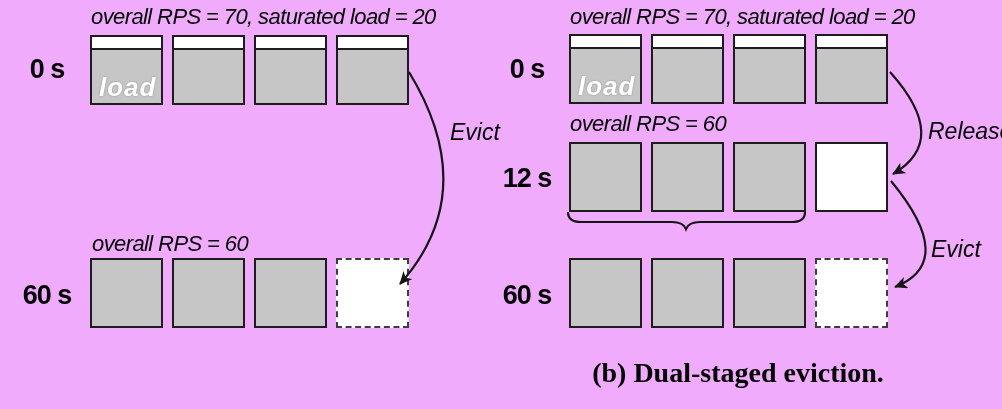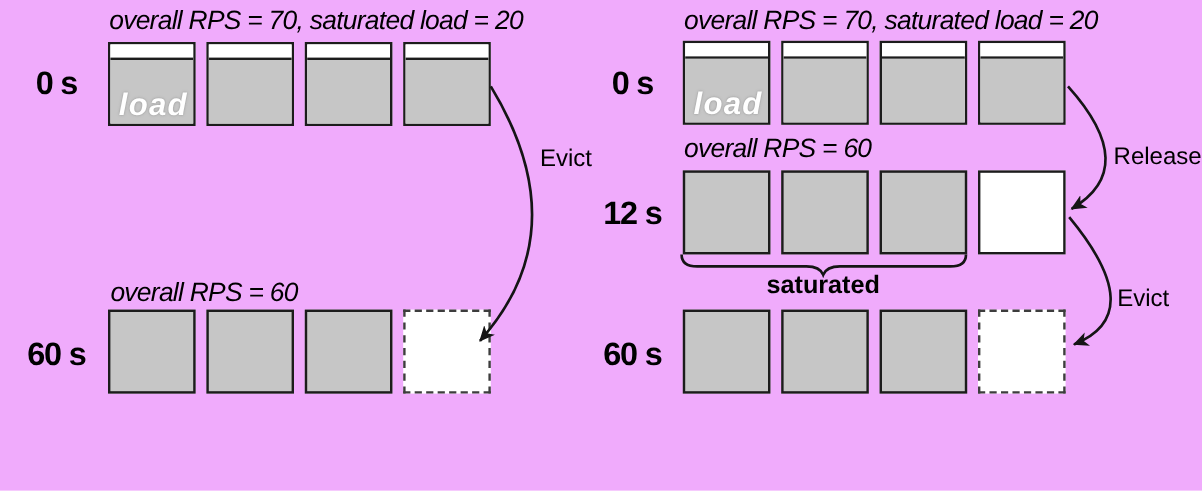--- a/index.html
+++ b/index.html
@@ -12,21 +12,21 @@
   .time{position:absolute;font-size:27px;font-weight:700;letter-spacing:-1px;text-align:center;line-height:28px;white-space:nowrap;}
   .box{position:absolute;width:73px;height:70px;box-sizing:border-box;
        border:2px solid var(--border);background:var(--fill);}
   .box.capped{background:#fff;display:flex;flex-direction:column;}
   .box .cap{height:11px;background:#fff;border-bottom:2px solid var(--border);}
   .box .gray-part{flex:1;background:var(--fill);position:relative;}
   .box.white{background:#fff;}
   .box.dashed{border:2px dashed var(--dashed);background:#fff;}
   .load{position:absolute;left:7px;bottom:3px;color:#fff;font-weight:700;font-style:italic;
         font-size:26px;letter-spacing:1px;text-shadow:0 0 2px rgba(130,130,130,0.8);line-height:26px;}
-  .annot{position:absolute;font-size:20px;white-space:nowrap;line-height:24px;}
+  .annot{position:absolute;font-style:italic;font-size:23px;white-space:nowrap;line-height:24px;}
   .blabel{position:absolute;font-weight:700;font-size:21px;text-align:center;line-height:24px;white-space:nowrap;}
   .caption{position:absolute;font-family:"Liberation Serif",serif;font-weight:700;font-size:28px;
            text-align:center;white-space:nowrap;line-height:34px;}
   svg.overlay{position:absolute;left:0;top:0;pointer-events:none;}
   svg.overlay path{stroke:var(--arrow);stroke-width:2.2;fill:none;}
   svg.overlay .ah-fill{fill:var(--arrow);stroke:none;}
 </style>
 </head>
 <body>
 
@@ -92,32 +92,32 @@
 
   <div class="hdr" style="left:570px;top:111px">overall RPS = 60</div>
 
   <div class="time" style="left:496px;top:164px;width:62px">12 s</div>
 
   <div class="box" style="left:569px;top:142px"></div>
   <div class="box" style="left:651px;top:142px"></div>
   <div class="box" style="left:733px;top:142px"></div>
   <div class="box white" style="left:815px;top:142px"></div>
 
-  <div class="blabel" style="left:566px;top:226px;width:240px">saturated</div>
 
   <div class="annot" style="left:928px;top:119px">Release</div>
   <div class="annot" style="left:931px;top:237px">Evict</div>
 
   <div class="time" style="left:496px;top:281px;width:62px">60 s</div>
 
   <div class="box" style="left:569px;top:258px"></div>
   <div class="box" style="left:651px;top:258px"></div>
   <div class="box" style="left:733px;top:258px"></div>
   <div class="box dashed" style="left:815px;top:258px"></div>
 
+  <div class="caption" style="left:538px;top:356px;width:400px">(b) Dual-staged eviction.</div>
 
   <svg class="overlay" width="1002" height="409" viewBox="0 0 1002 409">
     <defs>
       <marker id="ah" markerWidth="16" markerHeight="14" refX="12" refY="6" orient="auto" markerUnits="userSpaceOnUse">
         <path class="ah-fill" d="M0,0 L13,6 L0,12 L3.5,6 Z"></path>
       </marker>
     </defs>
     <path d="M 409 72 Q 482 192 400 284" marker-end="url(#ah)"></path>
     <path d="M 890 72 Q 951 140 893 174" marker-end="url(#ah)"></path>
     <path d="M 891 181 Q 958 262 895 287" marker-end="url(#ah)"></path>

